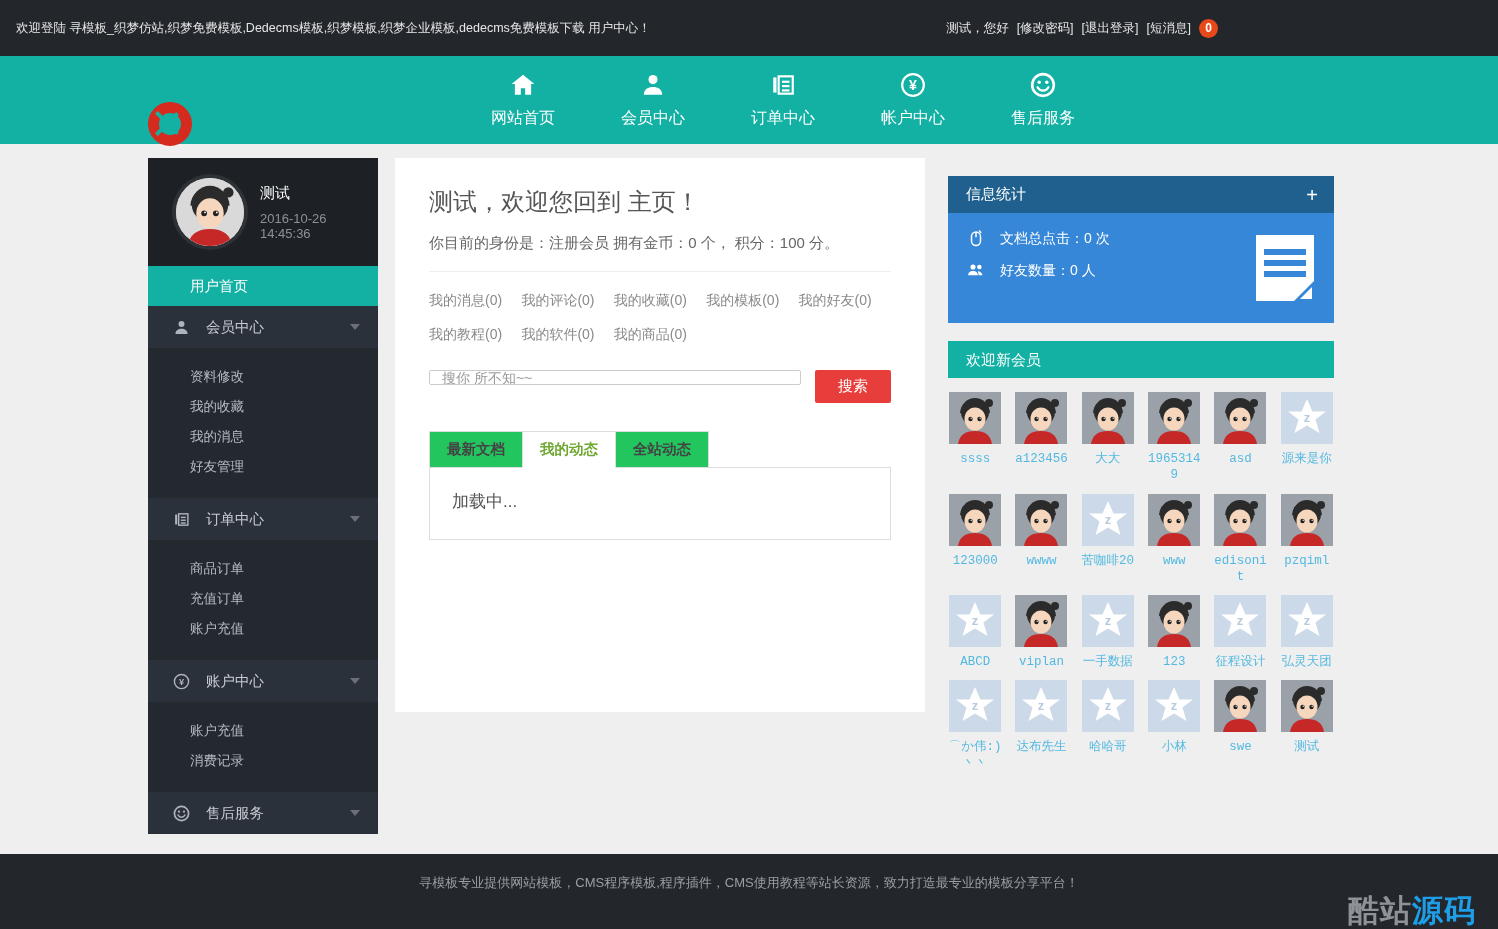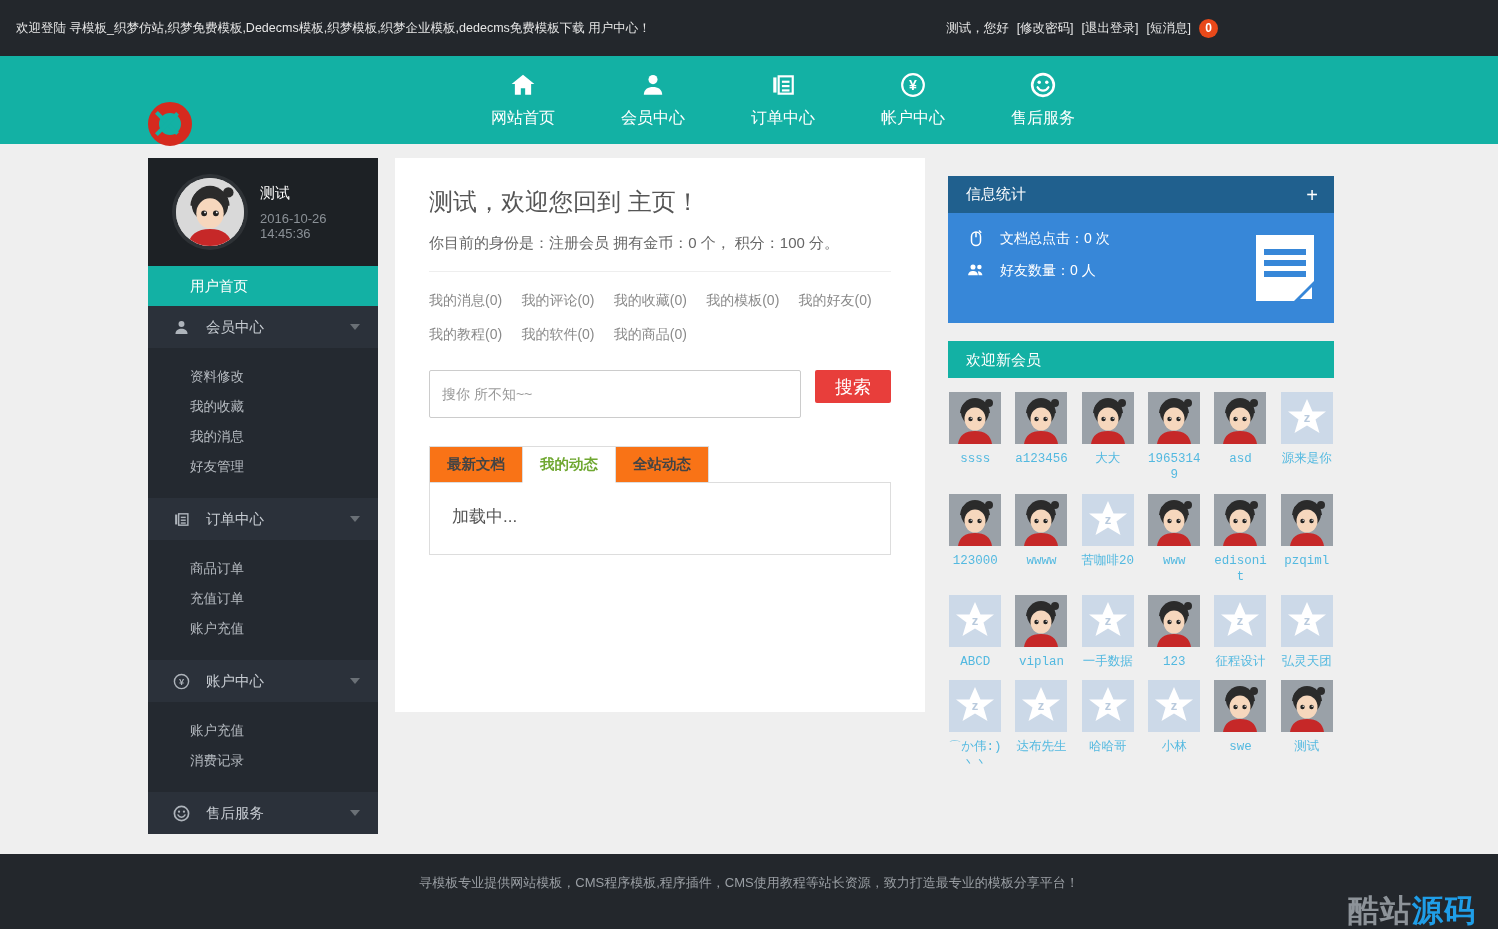--- a/index.html
+++ b/index.html
@@ -61,28 +61,28 @@
   .side-sub { list-style:none; padding:14px 0 16px 0; background:#242930; }
   .side-sub li { color:#b6bbc1; font-size:13.5px; padding:6px 0 6px 42px; cursor:pointer; }
 
   
   .main-panel { background:#fff; width:530px; margin-left:17px; min-height:554px; padding:28px 34px; }
   .main-title { font-size:24px; color:#555; font-weight:normal; }
   .main-status { font-size:15px; color:#666; margin-top:16px; padding-bottom:18px; border-bottom:1px solid #eee; }
   .quick-links { display:grid; grid-template-columns:repeat(5,1fr); row-gap:16px; margin-top:20px; }
   .quick-link { font-size:14px; color:#8a8a8a; cursor:pointer; }
   .search-row { display:flex; margin-top:26px; }
-  .search-input { flex:1; height:48px; border:1px solid #ccc; border-radius:2px; padding:0 12px;
+  .search-input { flex:1; height:15px; border:1px solid #ccc; border-radius:2px; padding:0 12px;
                   font-size:14px; color:#333; outline:none; font-family:inherit; }
   .search-input::placeholder { color:#999; }
   .search-btn { width:76px; height:33px; margin-left:14px; background:#e83e3b; color:#fff; border:none;
-                border-radius:2px; font-size:18px; cursor:pointer; font-family:inherit; }
+                border-radius:2px; font-size:15px; cursor:pointer; font-family:inherit; }
   .tabs { display:flex; margin-top:28px; }
   .tab { font-size:14.5px; font-weight:bold; color:#444; padding:8px 17px; border:1px solid #ddd;
-         background:#f97316; cursor:pointer; margin-right:-1px; position:relative; }
+         background:#22c55e; cursor:pointer; margin-right:-1px; position:relative; }
   .tab.active { color:#70a832; background:#fff; border-bottom:1px solid #fff; z-index:2; }
   .tab-box { border:1px solid #ddd; margin-top:-1px; padding:22px 20px 26px 22px; font-size:17px; color:#555; }
 
   
   .right-col { width:386px; margin-left:23px; padding-top:18px; }
   .stats-panel { }
   .stats-header { background:#20608e; height:37px; display:flex; align-items:center; padding:0 16px 0 18px; }
   .stats-title { color:#fff; font-size:15px; }
   .stats-plus { margin-left:auto; color:#fff; font-size:20px; cursor:pointer; line-height:1; }
   .stats-body { background:#3787d8; padding:16px 18px 18px 18px; position:relative; min-height:110px; }

